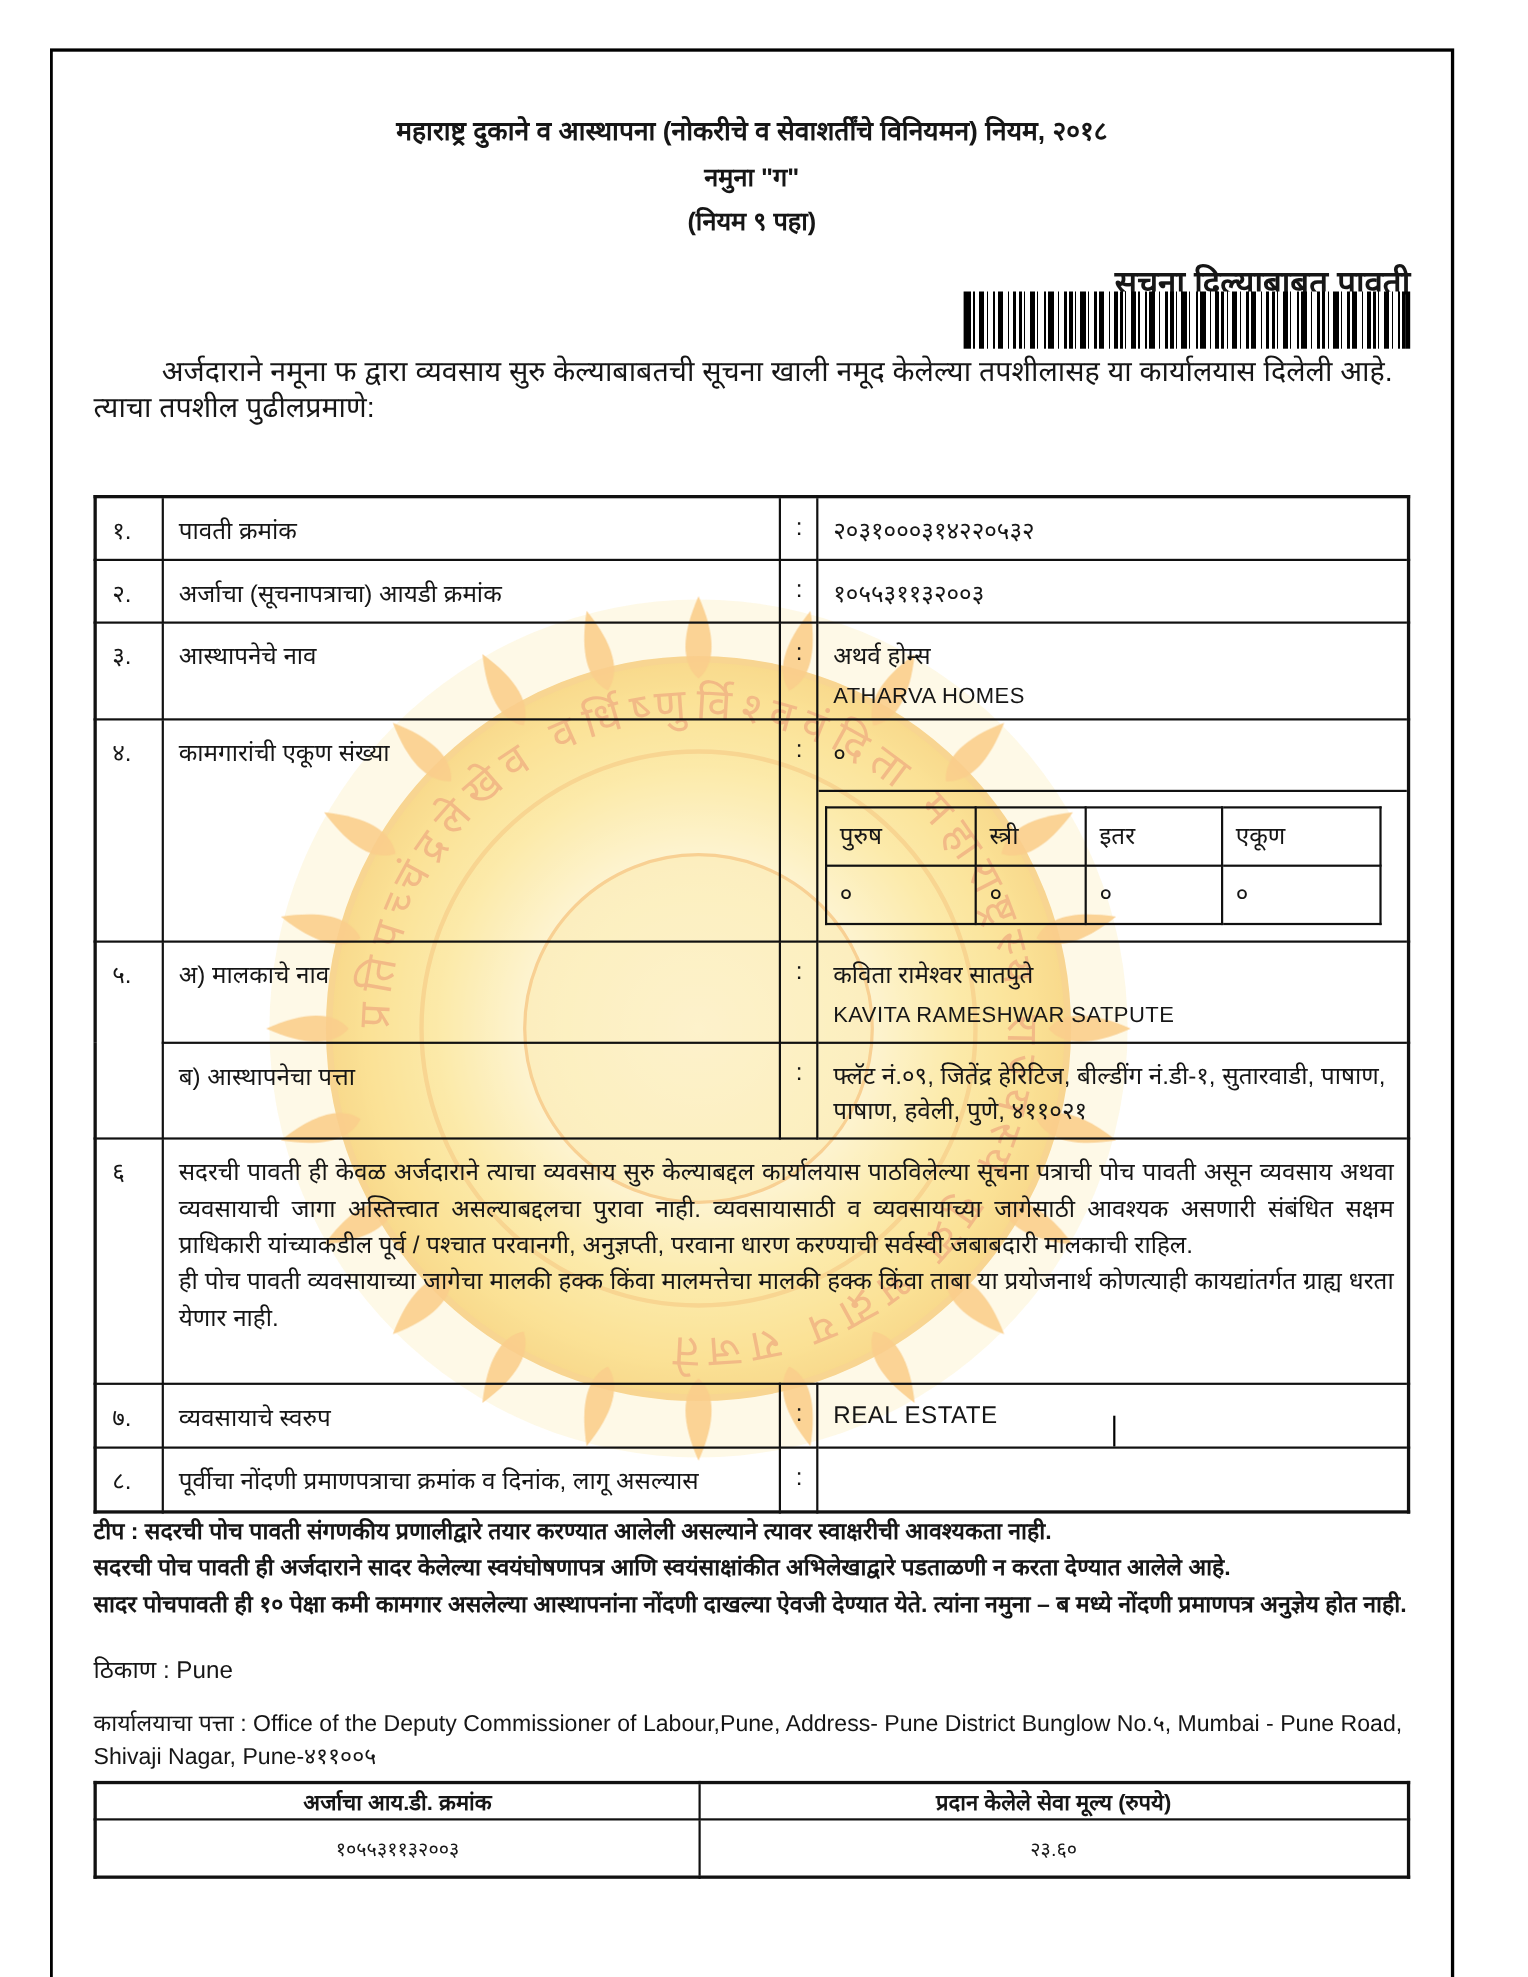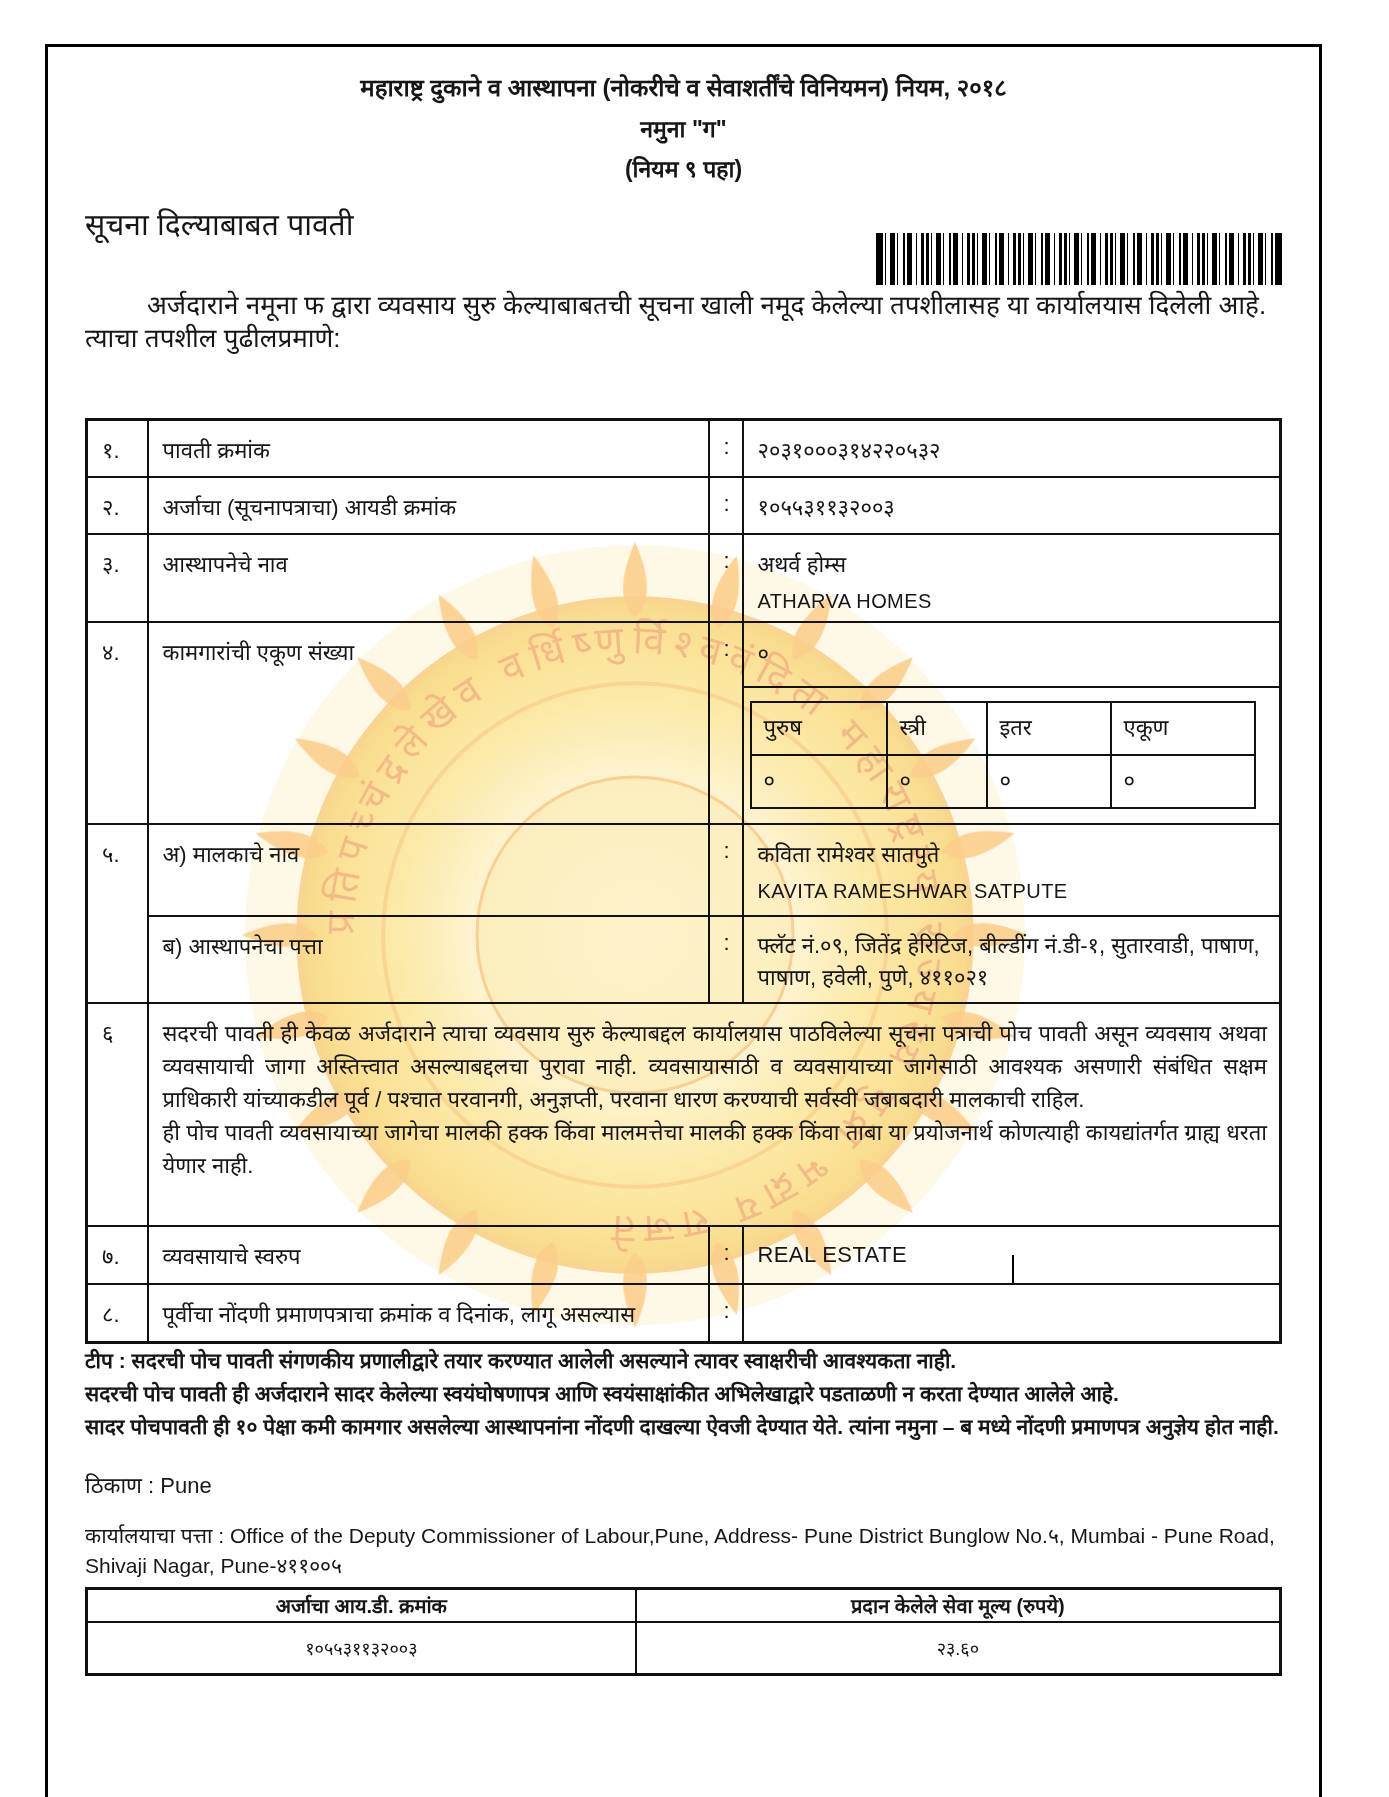--- a/index.html
+++ b/index.html
@@ -7,26 +7,26 @@
     width:1389px;height:1797px;position:relative;overflow:hidden;
     background:#ffffff;color:#161616;
     font-family:"Liberation Sans","DejaVu Sans",sans-serif;
   }
   .wm{position:absolute;left:240px;top:540px;width:790px;height:790px;opacity:.55;z-index:0;pointer-events:none;}
   .page{
     position:absolute;left:45px;top:44px;width:1277px;height:1800px;
     border:3px solid #000;box-sizing:border-box;
     padding:26px 37px 0 37px;z-index:1;background:transparent;
   }
-  .center{text-align:center;}
+  .center{text-align:center;margin-top:32px;}
   .doc-title{font-size:24px;font-weight:bold;line-height:30px;}
   .form-name{font-size:23px;font-weight:bold;line-height:28px;margin-top:12px;}
   .rule-ref{font-size:23px;font-weight:bold;line-height:28px;margin-top:12px;}
   .receipt-row{position:relative;margin-top:20px;height:62px;}
-  .receipt-title{position:absolute;left:0;right:0;top:0;text-align:left;font-size:30px;font-weight:normal;}
+  .receipt-title{position:absolute;left:0;right:0;top:0;text-align:right;font-size:30px;font-weight:bold;}
   .barcode{
     position:absolute;right:0;top:30px;width:398px;height:52px;
     border-left:4px solid #000;border-right:4px solid #000;
     background:repeating-linear-gradient(90deg,
       #000 0 3px,#fff 3px 5px,#000 5px 6px,#fff 6px 10px,
       #000 10px 15px,#fff 15px 17px,#000 17px 18px,#fff 18px 23px,
       #000 23px 25px,#fff 25px 27px,#000 27px 32px,#fff 32px 36px,
       #000 36px 37px,#fff 37px 41px,#000 41px 44px,#fff 44px 46px);
   }
   .intro{margin-top:24px;font-size:26px;line-height:33px;text-indent:62px;}

